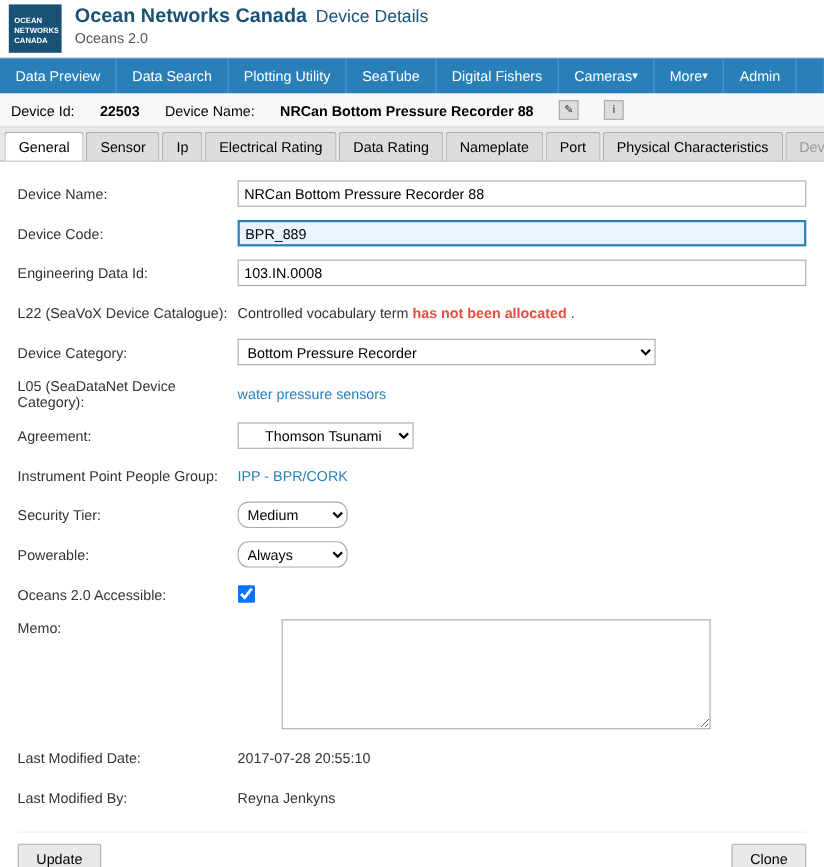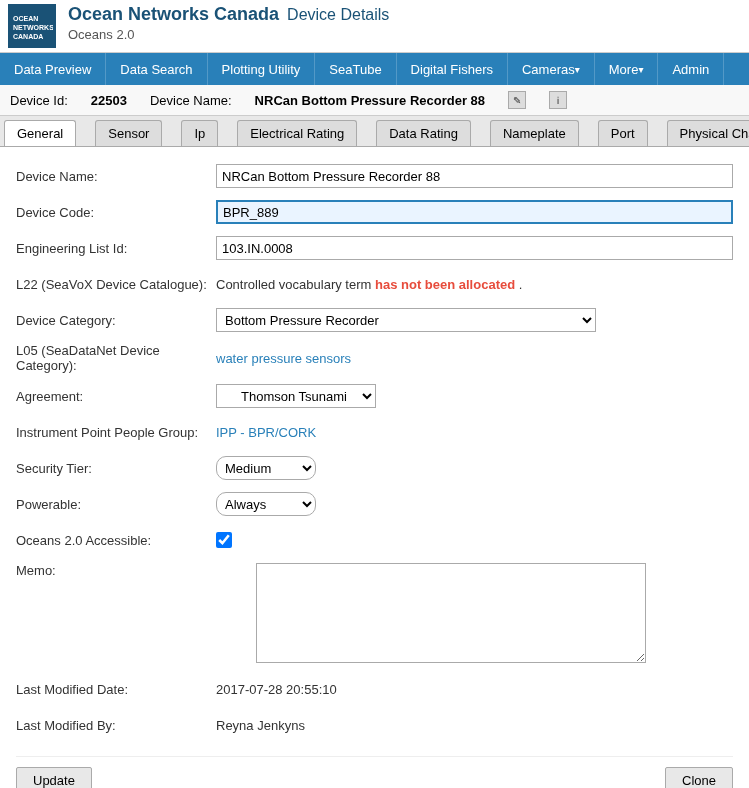--- a/index.html
+++ b/index.html
@@ -103,21 +103,21 @@
       padding-left: 4px;
       flex-wrap: nowrap;
       overflow: hidden;
     }
     .tab {
       padding: 5px 12px;
       border: 1px solid #aaa;
       border-bottom: none;
       background: #ddd;
       cursor: pointer;
-      margin-right: 19px;
+      margin-right: 2px;
       border-radius: 3px 3px 0 0;
       font-size: 13px;
       white-space: nowrap;
     }
     .tab.active {
       background: white;
       border-bottom: 1px solid white;
       margin-bottom: -1px;
       z-index: 1;
     }
@@ -269,21 +269,21 @@
   </div>
 
   <div class="form-row">
     <div class="form-label">Device Code:</div>
     <div class="form-value">
       <input type="text" class="input-highlighted" value="BPR_889" style="">
     </div>
   </div>
 
   <div class="form-row">
-    <div class="form-label">Engineering List Id:</div>
+    <div class="form-label">Engineering Data Id:</div>
     <div class="form-value">
       <input type="text" value="103.IN.0008" style="">
     </div>
   </div>
 
   <div class="form-row">
     <div class="form-label">L22 (SeaVoX Device Catalogue):</div>
     <div class="form-value static-text">
       <span>Controlled vocabulary term</span>
       <span class="highlight-word">has not been allocated</span>

